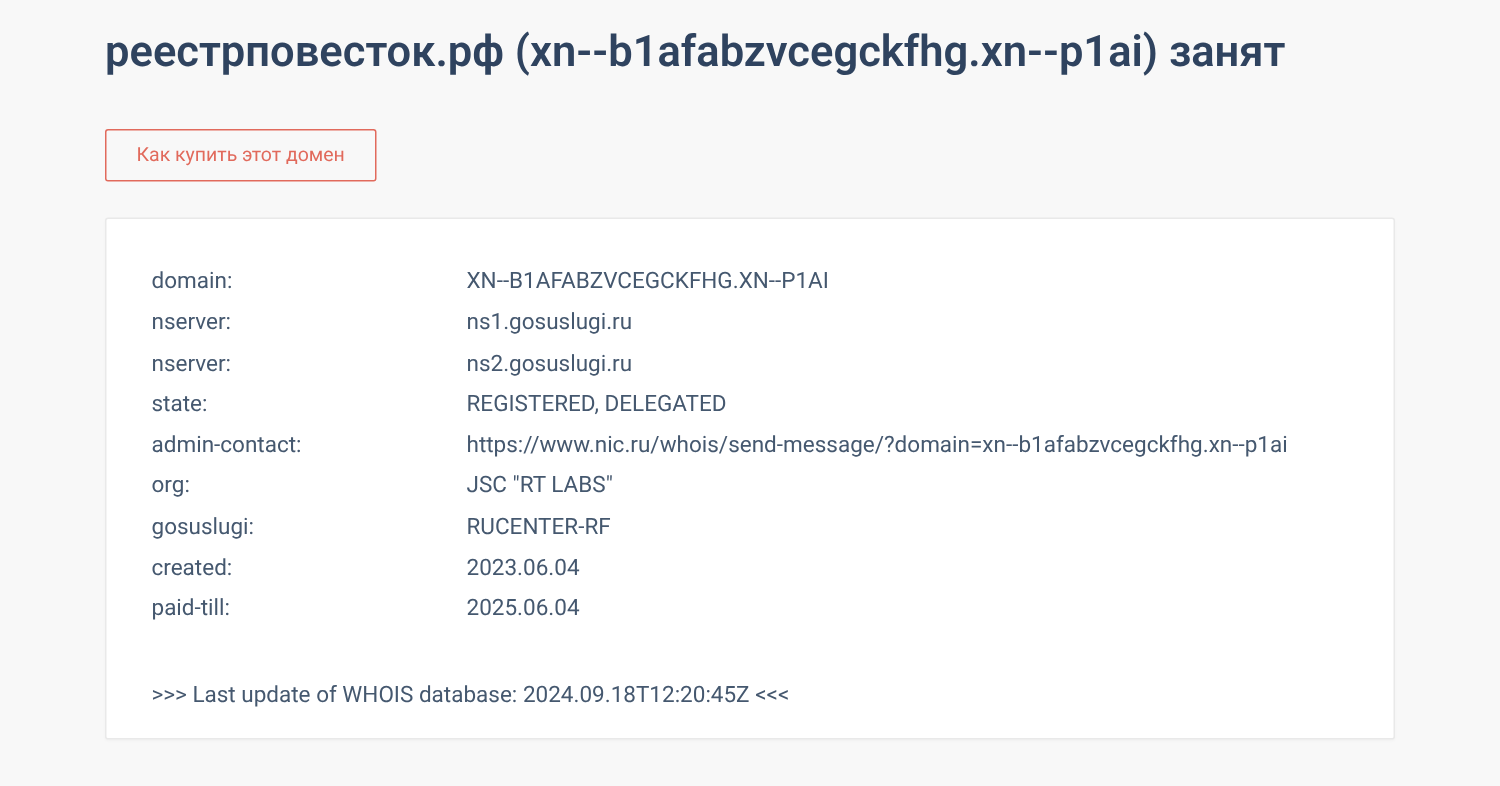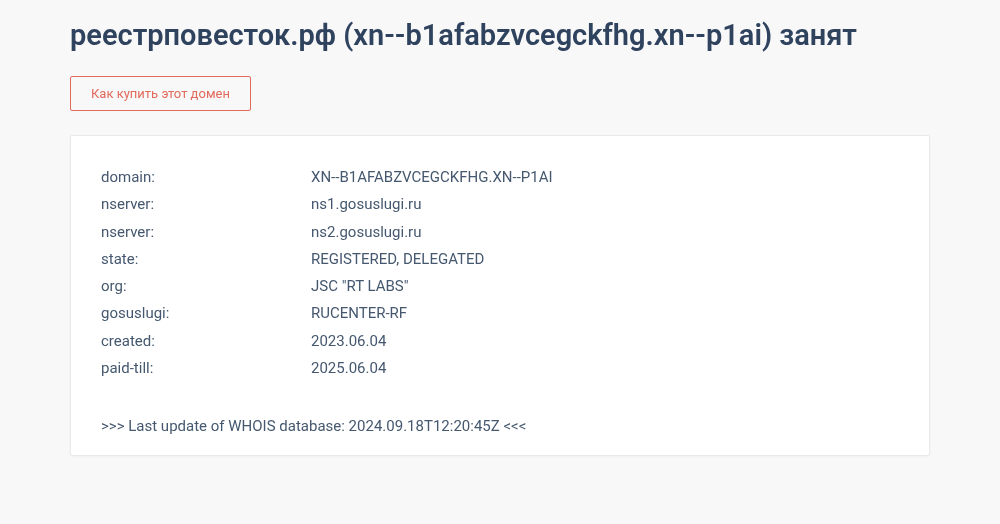--- a/index.html
+++ b/index.html
@@ -14,32 +14,33 @@
       height: 524px;
       padding-top: 18px;
     }
     .container {
       margin: 0 70px;
     }
     h1 {
       font-size: 29px;
       font-weight: 600;
       color: #2f435f;
-      margin-bottom: 24px;
+      margin-bottom: 2px;
     }
     .buy-button {
       display: inline-block;
       border: 1px solid #e16a5c;
       color: #e16a5c;
       background: transparent;
       padding: 9px 20px;
       font-size: 13px;
       font-family: inherit;
       border-radius: 2px;
       cursor: pointer;
+      margin-top: 32px;
     }
     .card {
       background: #fff;
       margin-top: 24px;
       padding: 28px 30px 20px 30px;
       border: 1px solid #e9e9e9;
       border-radius: 2px;
       box-shadow: 0 1px 2px rgba(0,0,0,0.03);
     }
     .card-title {
@@ -95,20 +96,24 @@
         </div>
         <div class="whois-row">
           <div class="whois-key">nserver:</div>
           <div class="whois-value">ns2.gosuslugi.ru</div>
         </div>
         <div class="whois-row">
           <div class="whois-key">state:</div>
           <div class="whois-value">REGISTERED, DELEGATED</div>
         </div>
         <div class="whois-row">
+          <div class="whois-key">admin-contact:</div>
+          <div class="whois-value">https://www.nic.ru/whois/send-message/?domain=xn--b1afabzvcegckfhg.xn--p1ai</div>
+        </div>
+        <div class="whois-row">
           <div class="whois-key">org:</div>
           <div class="whois-value">JSC "RT LABS"</div>
         </div>
         <div class="whois-row">
           <div class="whois-key">gosuslugi:</div>
           <div class="whois-value">RUCENTER-RF</div>
         </div>
         <div class="whois-row">
           <div class="whois-key">created:</div>
           <div class="whois-value">2023.06.04</div>

